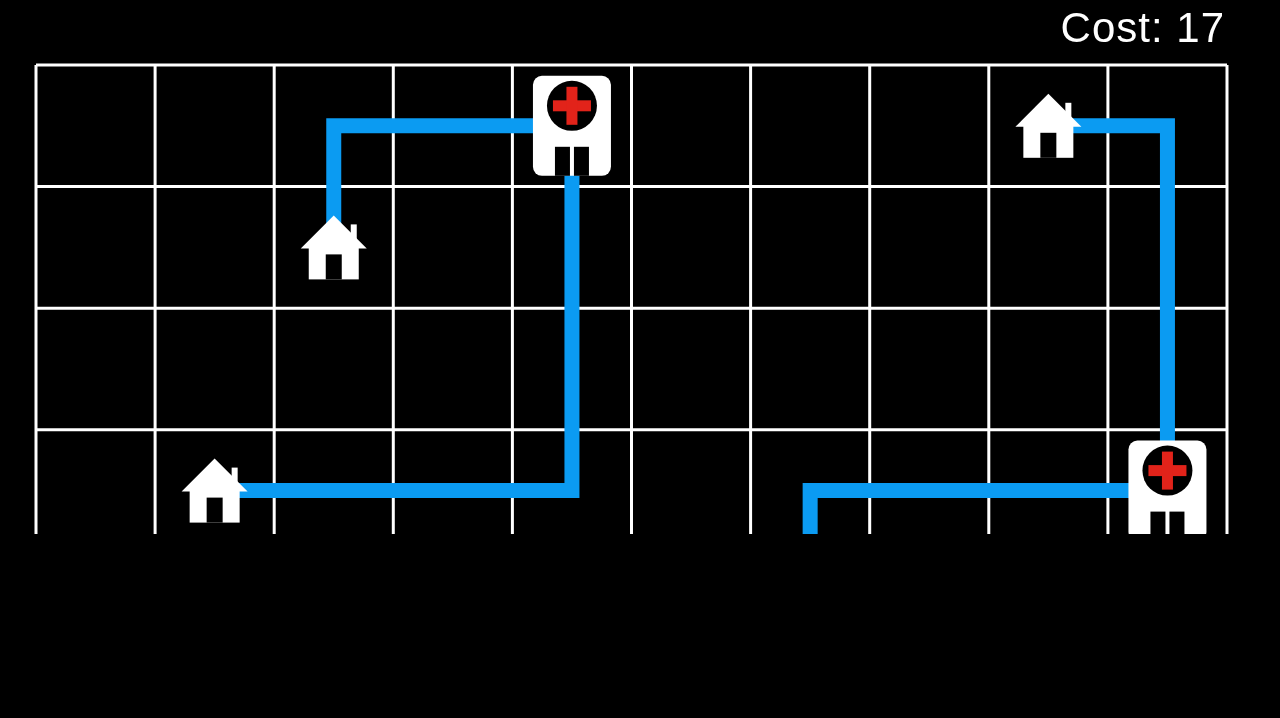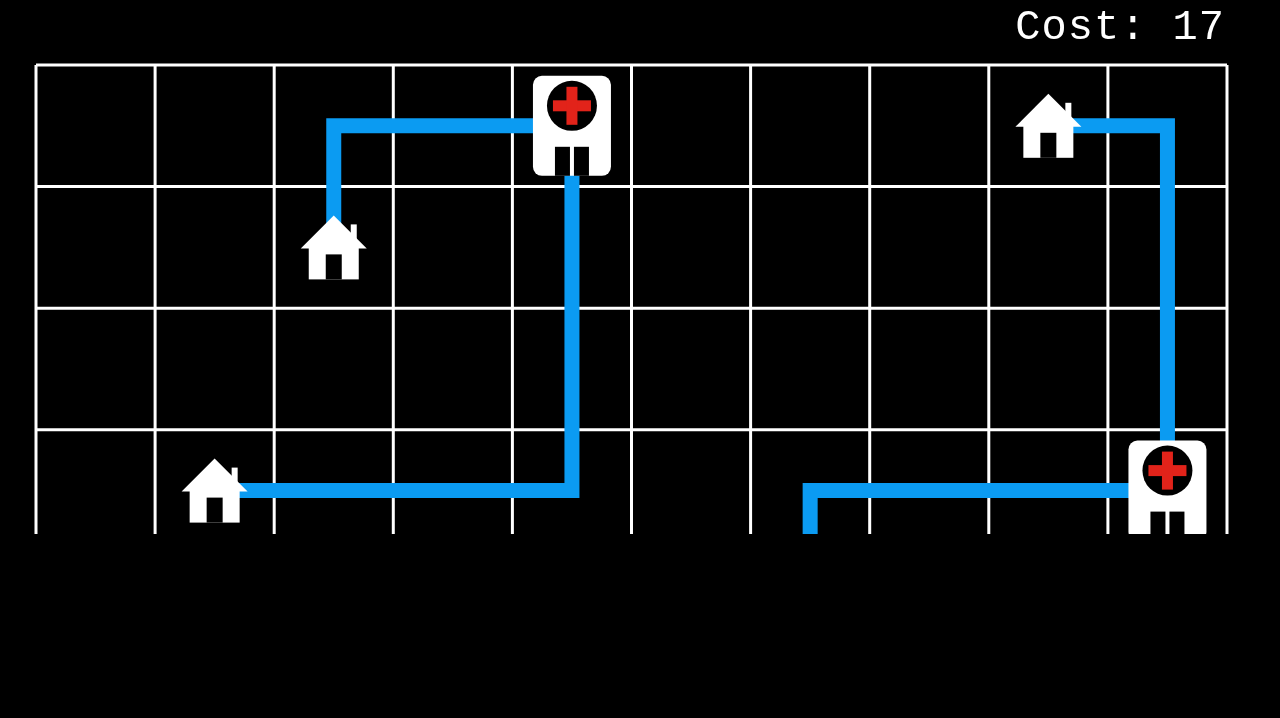--- a/index.html
+++ b/index.html
@@ -1,21 +1,21 @@
 <!DOCTYPE html>
 <html><head>
 <meta charset="utf-8">
 <style>
   html,body{margin:0;padding:0;background:#000;}
   #stage{
     position:relative;
     width:1280px;height:534px;
     background:#000;
     overflow:hidden;
-    font-family:Liberation Mono, monospace;
+    font-family:Liberation Sans, sans-serif;
   }
   #cost-label{
     position:absolute;
     top:4px;
     right:55px;
     font-size:42px;
     font-weight:300;
     letter-spacing:1px;
     color:#ffffff;
     white-space:nowrap;

